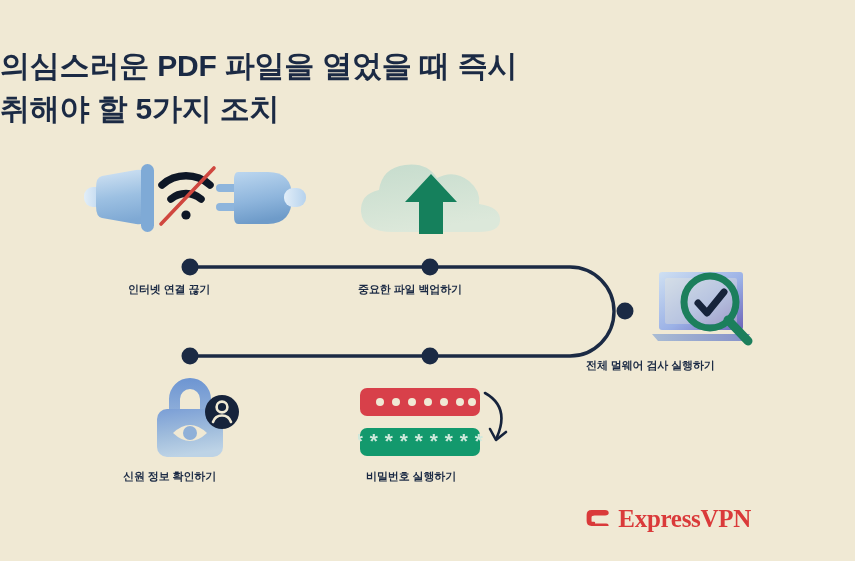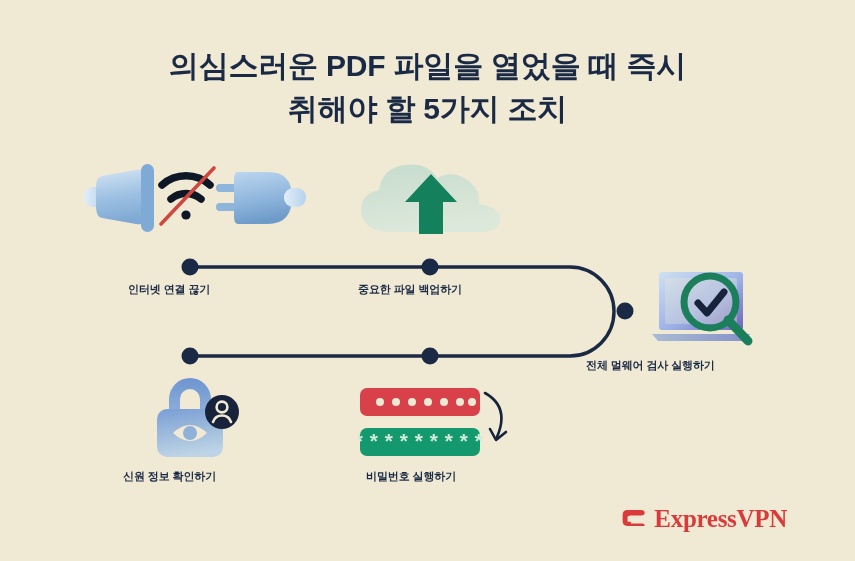--- a/index.html
+++ b/index.html
@@ -17,21 +17,20 @@
   #infographic {
     position: relative;
     width: 855px;
     height: 561px;
   }
   .title {
     position: absolute;
     left: 0;
     top: 45px;
     width: 855px;
-    text-align: center;
     color: #1B2A44;
     font-size: 30px;
     font-weight: 700;
     line-height: 1.42;
     letter-spacing: -0.2px;
   }
   .title-line { display: block; }
 
   
   #timeline-svg {
@@ -62,21 +61,21 @@
   .icon-wrap { position: absolute; }
   #icon-disconnect { left: 78px;  top: 158px; width: 232px; height: 88px; }
   #icon-backup     { left: 355px; top: 158px; width: 152px; height: 85px; }
   #icon-scan       { left: 648px; top: 268px; width: 115px; height: 85px; }
   #icon-identity   { left: 145px; top: 375px; width: 100px; height: 85px; }
   #icon-password   { left: 358px; top: 385px; width: 158px; height: 75px; }
 
   
   #logo {
     position: absolute;
-    left: 622px;
+    left: 586px;
     top: 497px;
     width: 165px;
     height: 42px;
     display: flex;
     align-items: center;
     gap: 9px;
   }
   #logo-text {
     color: #DA3A3A;
     font-family: "Liberation Serif", "DejaVu Serif", serif;

